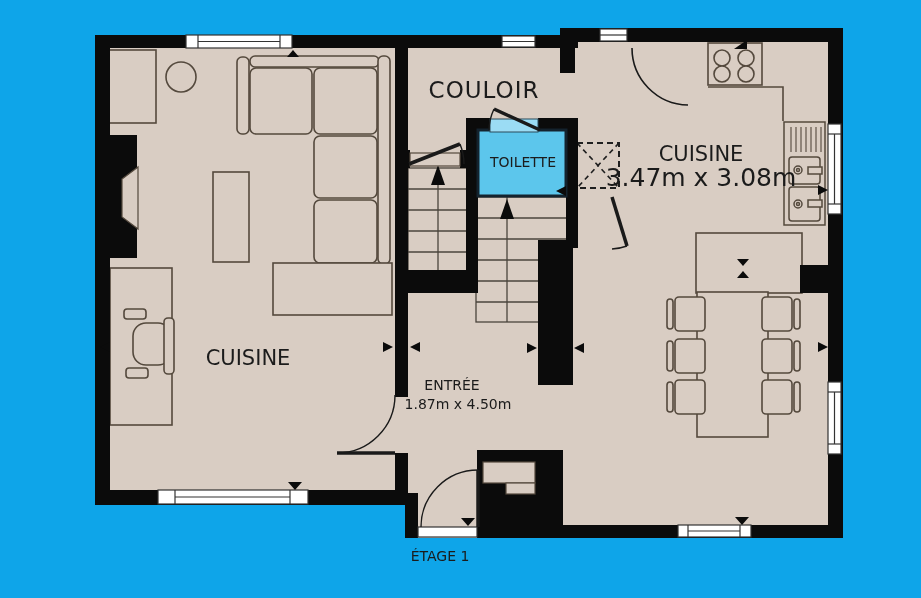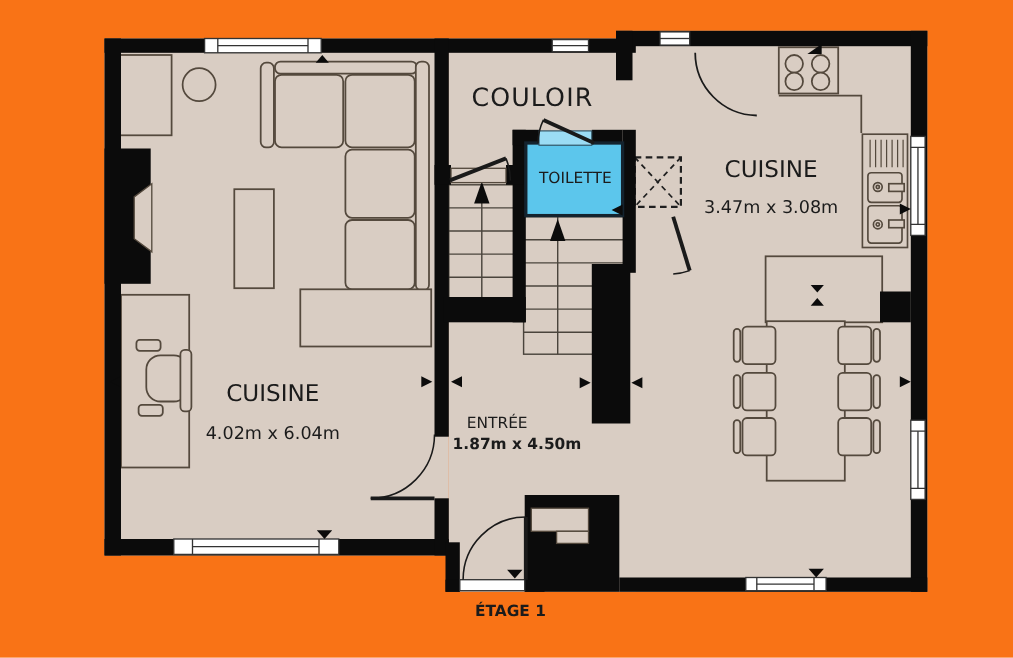--- a/index.html
+++ b/index.html
@@ -1,22 +1,22 @@
 <!DOCTYPE html>
 <html><head>
 <meta charset="utf-8">
 <style>
   html,body{margin:0;padding:0;background:#ffffff;}
-  .stage{position:relative;width:921px;height:598px;background:#f97316;overflow:hidden;}
+  .stage{position:relative;width:921px;height:598px;background:#0ea5e9;overflow:hidden;}
   .stage svg{position:absolute;left:0;top:0;}
   .lbl{position:absolute;transform:translate(-50%,-50%);font-family:"DejaVu Sans","Liberation Sans",sans-serif;
        color:#1b1b1b;white-space:nowrap;line-height:1;}
   .name{font-size:21px;}
   .big{font-size:23px;letter-spacing:1px;}
-  .dims{font-size:16px;margin-top:12px;}
+  .dims{font-size:25px;}
   .small{font-size:14px;}
   .tiny{font-size:14px;}
 </style>
 </head>
 <body>
 
 <div class="stage">
 <svg width="921" height="598" viewBox="0 0 921 598">
 
   <g>
@@ -249,17 +249,16 @@
     <polygon points="287,57 299,57 293,50"></polygon>
     <polygon points="734,49 747,49 747,40"></polygon>
   </g>
 </svg>
 
   <div class="lbl big" style="left:484px;top:90px;">COULOIR</div>
   <div class="lbl small" style="left:523px;top:162px;">TOILETTE</div>
   <div class="lbl name" style="left:701px;top:154px;">CUISINE</div>
   <div class="lbl dims" style="left:701px;top:177px;">3.47m x 3.08m</div>
   <div class="lbl name" style="left:248px;top:358px;">CUISINE</div>
-  <div class="lbl dims" style="left:248px;top:382px;">4.02m x 6.04m</div>
   <div class="lbl small" style="left:452px;top:385px;">ENTRÉE</div>
-  <div class="lbl tiny" style="left:470px;top:404px;font-weight:bold;">1.87m x 4.50m</div>
-  <div class="lbl small" style="left:464px;top:556px;font-weight:bold;">ÉTAGE 1</div>
+  <div class="lbl tiny" style="left:458px;top:404px;">1.87m x 4.50m</div>
+  <div class="lbl small" style="left:440px;top:556px;">ÉTAGE 1</div>
 </div>
 
 </body></html>

